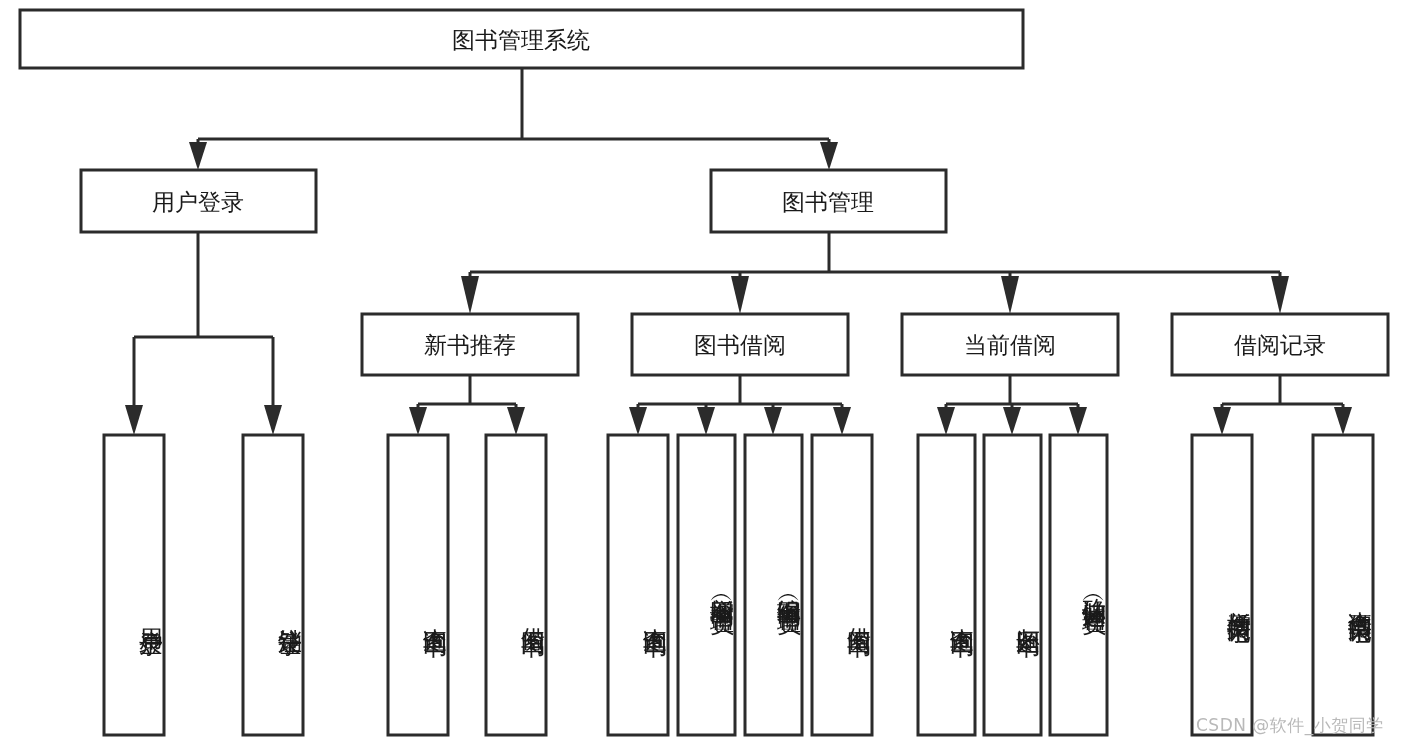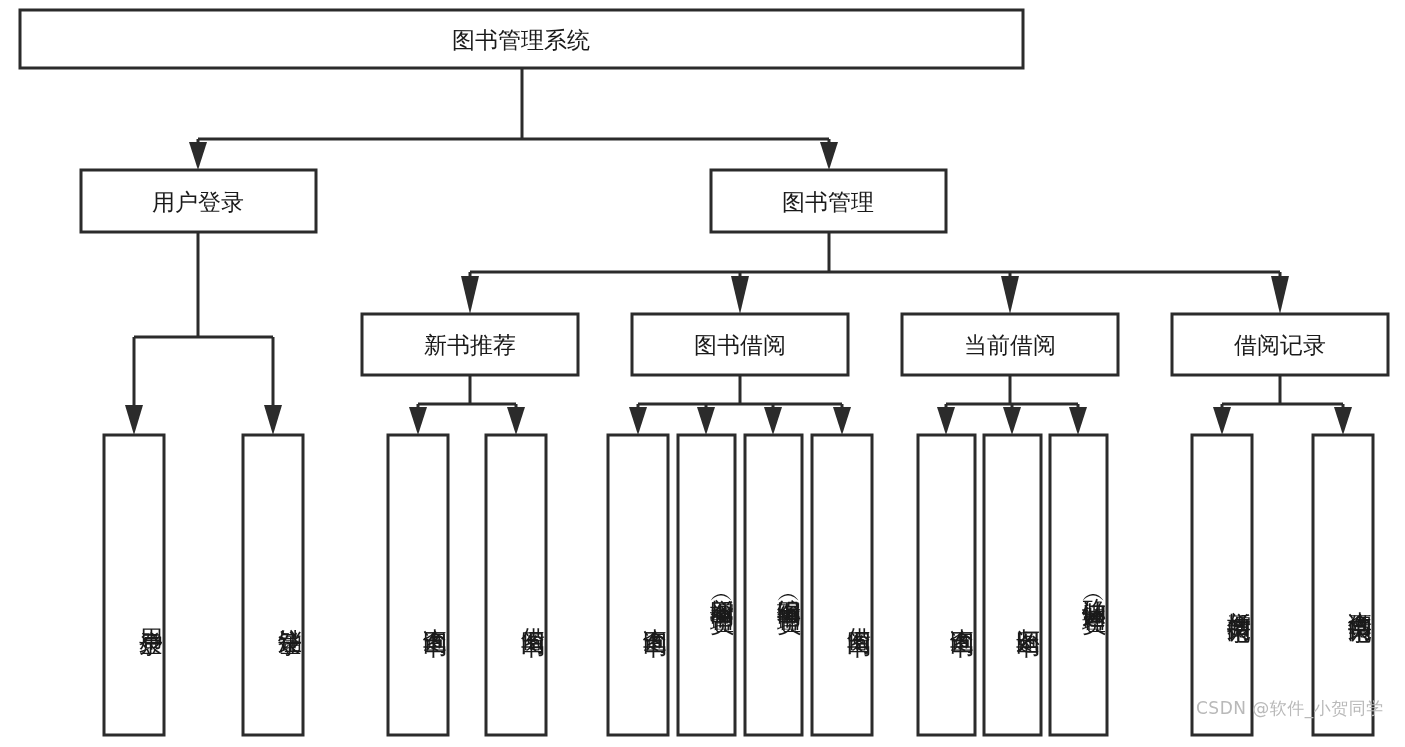--- a/index.html
+++ b/index.html
@@ -213,15 +213,15 @@
   <div class="leaf-label" style="left:608px; top:493px; width:60px; height:240px;">查询图书</div>
   <div class="leaf-label" style="left:678px; top:443px; width:57px; height:290px;">新增图书（管理员）</div>
   <div class="leaf-label" style="left:745px; top:443px; width:57px; height:290px;">编辑图书（管理员）</div>
   <div class="leaf-label" style="left:812px; top:493px; width:60px; height:240px;">借阅图书</div>
   <div class="leaf-label" style="left:918px; top:493px; width:57px; height:240px;">查询图书</div>
   <div class="leaf-label" style="left:984px; top:493px; width:57px; height:240px;">归还图书</div>
   <div class="leaf-label" style="left:1050px; top:443px; width:57px; height:290px;">确认归还（管理员）</div>
   <div class="leaf-label" style="left:1192px; top:463px; width:60px; height:270px;">新增借阅记录</div>
   <div class="leaf-label" style="left:1313px; top:463px; width:60px; height:270px;">查询借阅记录</div>
 
-  <div class="watermark" style="left:1196px; top:697px;">CSDN @软件_小贺同学</div>
+  <div class="watermark" style="left:1196px; top:714px;">CSDN @软件_小贺同学</div>
 
 </div>
 
 </body></html>

